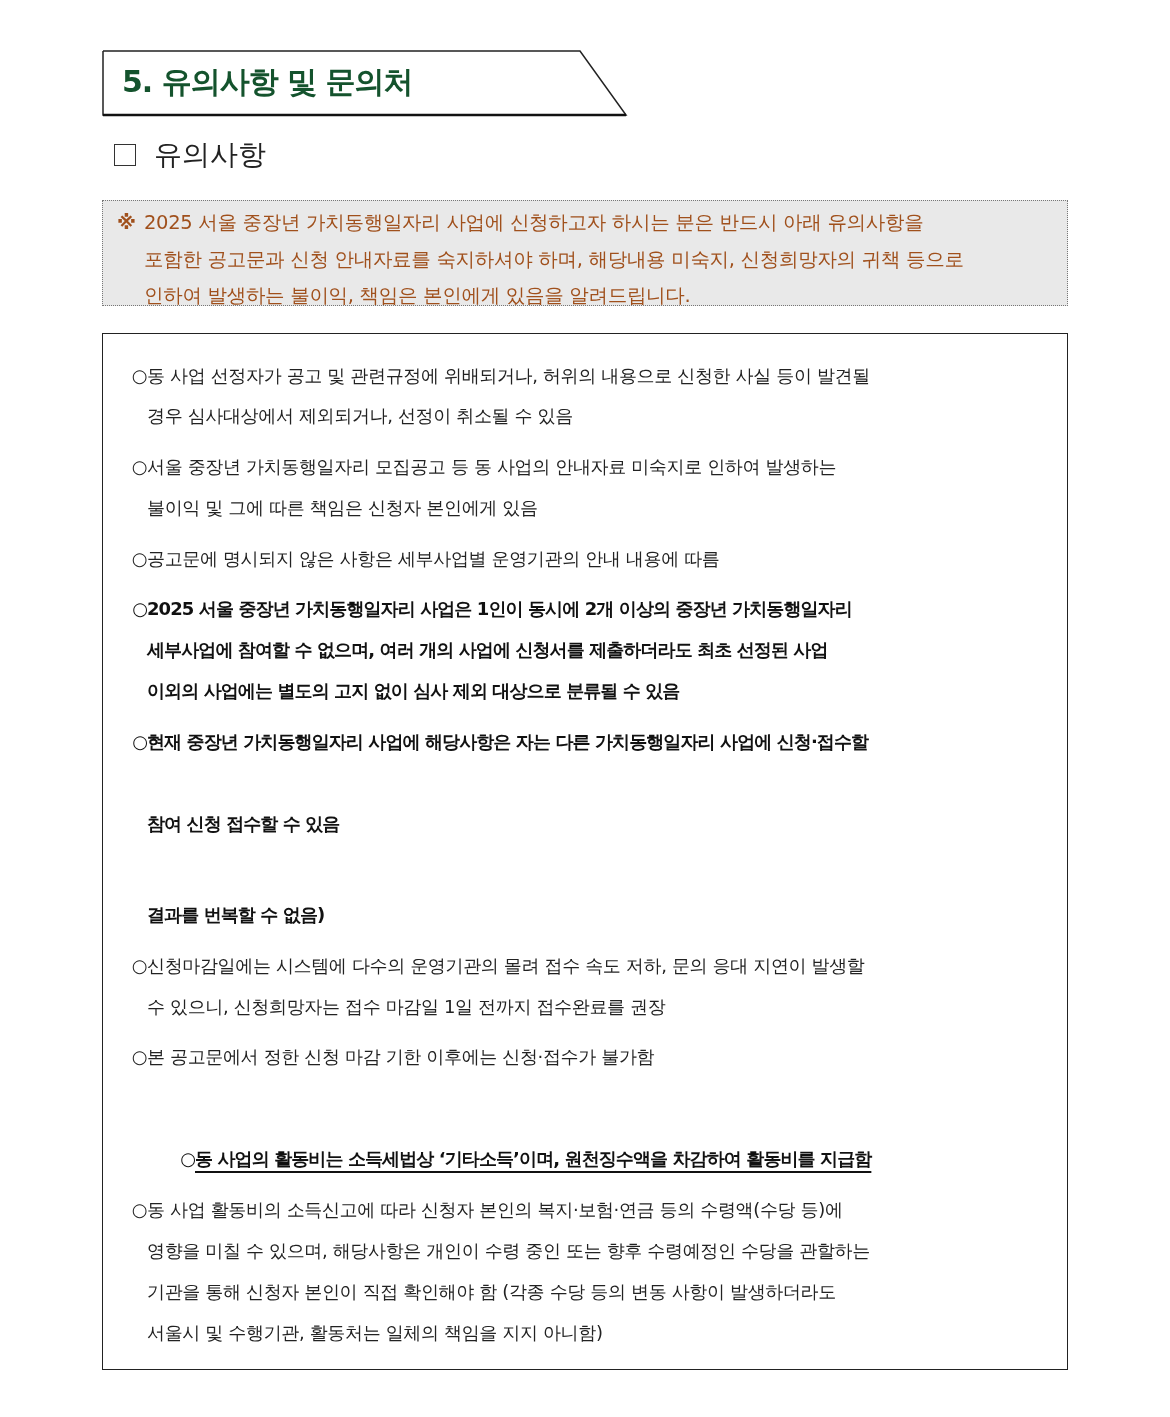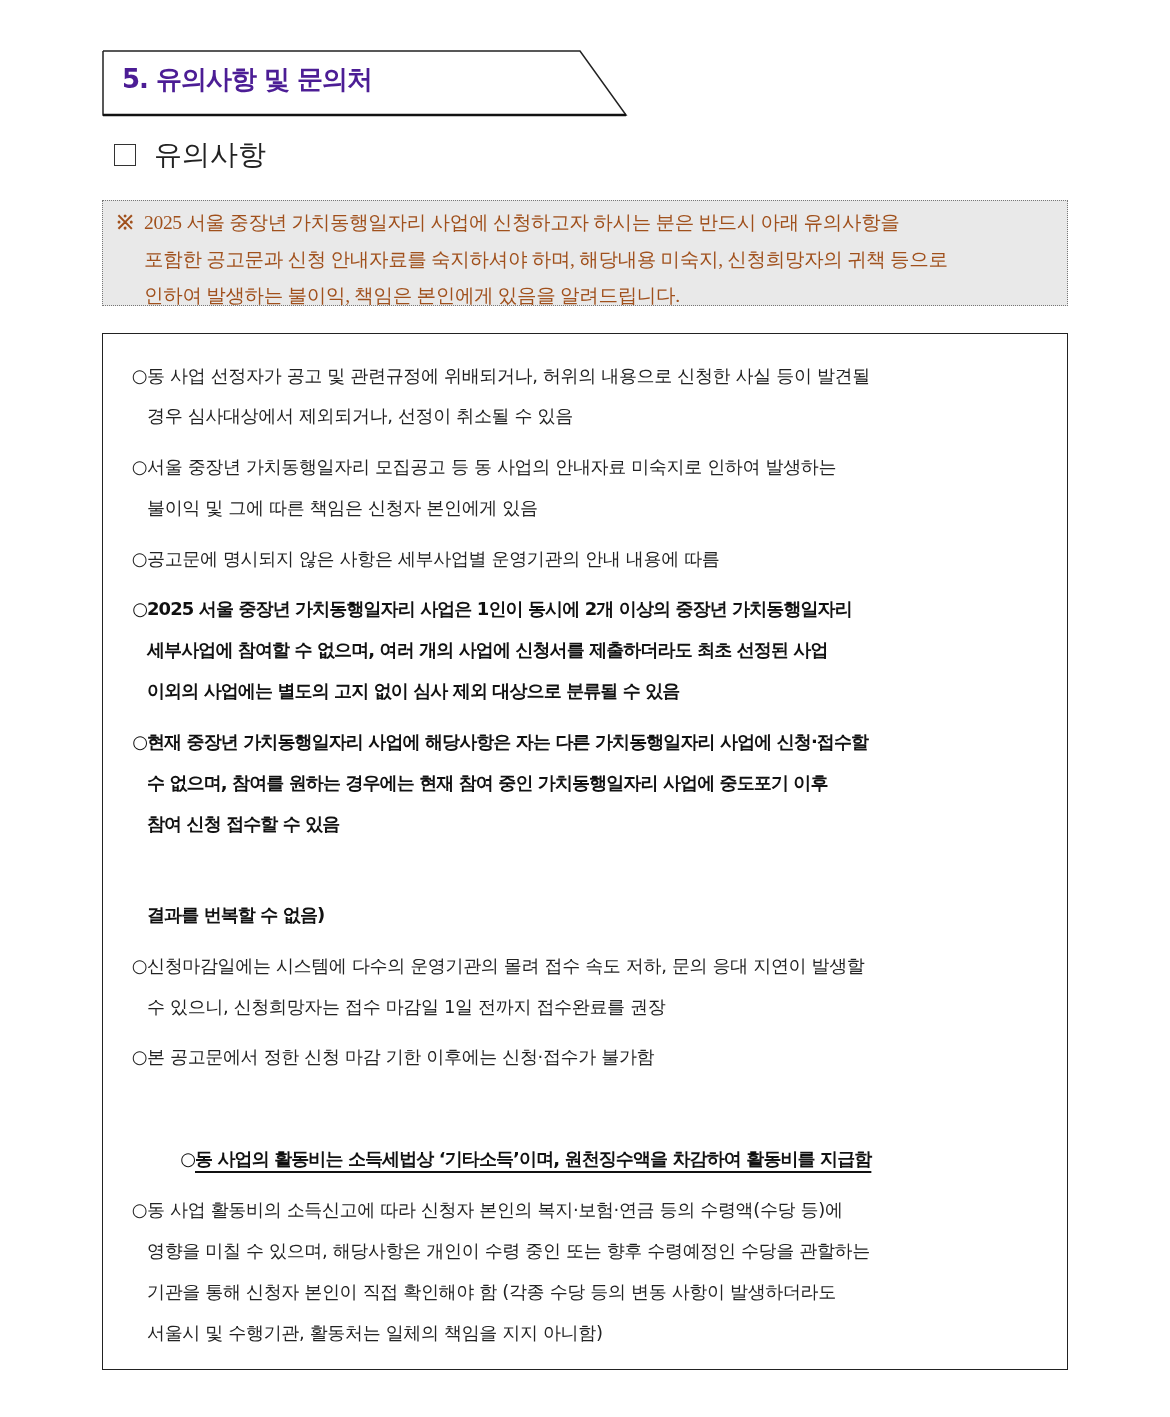--- a/index.html
+++ b/index.html
@@ -24,24 +24,24 @@
     }
     .section-header svg {
       position: absolute;
       left: 0;
       top: 0;
     }
     .section-title {
       position: absolute;
       left: 20px;
       top: 12px;
-      font-size: 26px;
+      font-size: 30px;
       font-weight: bold;
       letter-spacing: -1px;
-      color: #4c1d95;
+      color: #14532d;
       white-space: nowrap;
     }
     .subheading {
       position: absolute;
       left: 102px;
       top: 136px;
       display: flex;
       align-items: center;
       font-size: 28px;
       color: #222;
@@ -60,21 +60,20 @@
       top: 200px;
       width: 966px;
       height: 106px;
       background: #e9e9e9;
       border: 1px dotted #777;
       box-sizing: border-box;
       padding: 4px 24px 0 14px;
       color: #a0501c;
       font-size: 19.5px;
       line-height: 36.5px;
-      font-family: Liberation Serif, serif;
     }
     .notice-line {
       white-space: nowrap;
       letter-spacing: -0.3px;
     }
     .notice-line.indent {
       padding-left: 27px;
     }
     .notice-mark {
       display: inline-block;
@@ -160,21 +159,20 @@
 
   <div class="item-line bold" style="top:263px">
     <span class="bullet">○</span><span>2025 서울 중장년 가치동행일자리 사업은 1인이 동시에 2개 이상의 중장년 가치동행일자리</span>
   </div>
   <div class="item-line bold cont" style="top:304px">세부사업에 참여할 수 없으며, 여러 개의 사업에 신청서를 제출하더라도 최초 선정된 사업</div>
   <div class="item-line bold cont" style="top:345px">이외의 사업에는 별도의 고지 없이 심사 제외 대상으로 분류될 수 있음</div>
 
   <div class="item-line bold" style="top:396px">
     <span class="bullet">○</span><span>현재 중장년 가치동행일자리 사업에 해당사항은 자는 다른 가치동행일자리 사업에 신청·접수할</span>
   </div>
-  <div class="item-line bold cont" style="top:437px">수 없으며, 참여를 원하는 경우에는 현재 참여 중인 가치동행일자리 사업에 중도포기 이후</div>
   <div class="item-line bold cont" style="top:478px">참여 신청 접수할 수 있음</div>
   <div class="item-line bold cont" style="top:569px">결과를 번복할 수 없음)</div>
 
   <div class="item-line" style="top:620px">
     <span class="bullet">○</span><span>신청마감일에는 시스템에 다수의 운영기관의 몰려 접수 속도 저하, 문의 응대 지연이 발생할</span>
   </div>
   <div class="item-line cont" style="top:661px">수 있으니, 신청희망자는 접수 마감일 1일 전까지 접수완료를 권장</div>
 
   <div class="item-line" style="top:711px">
     <span class="bullet">○</span><span>본 공고문에서 정한 신청 마감 기한 이후에는 신청·접수가 불가함</span>

